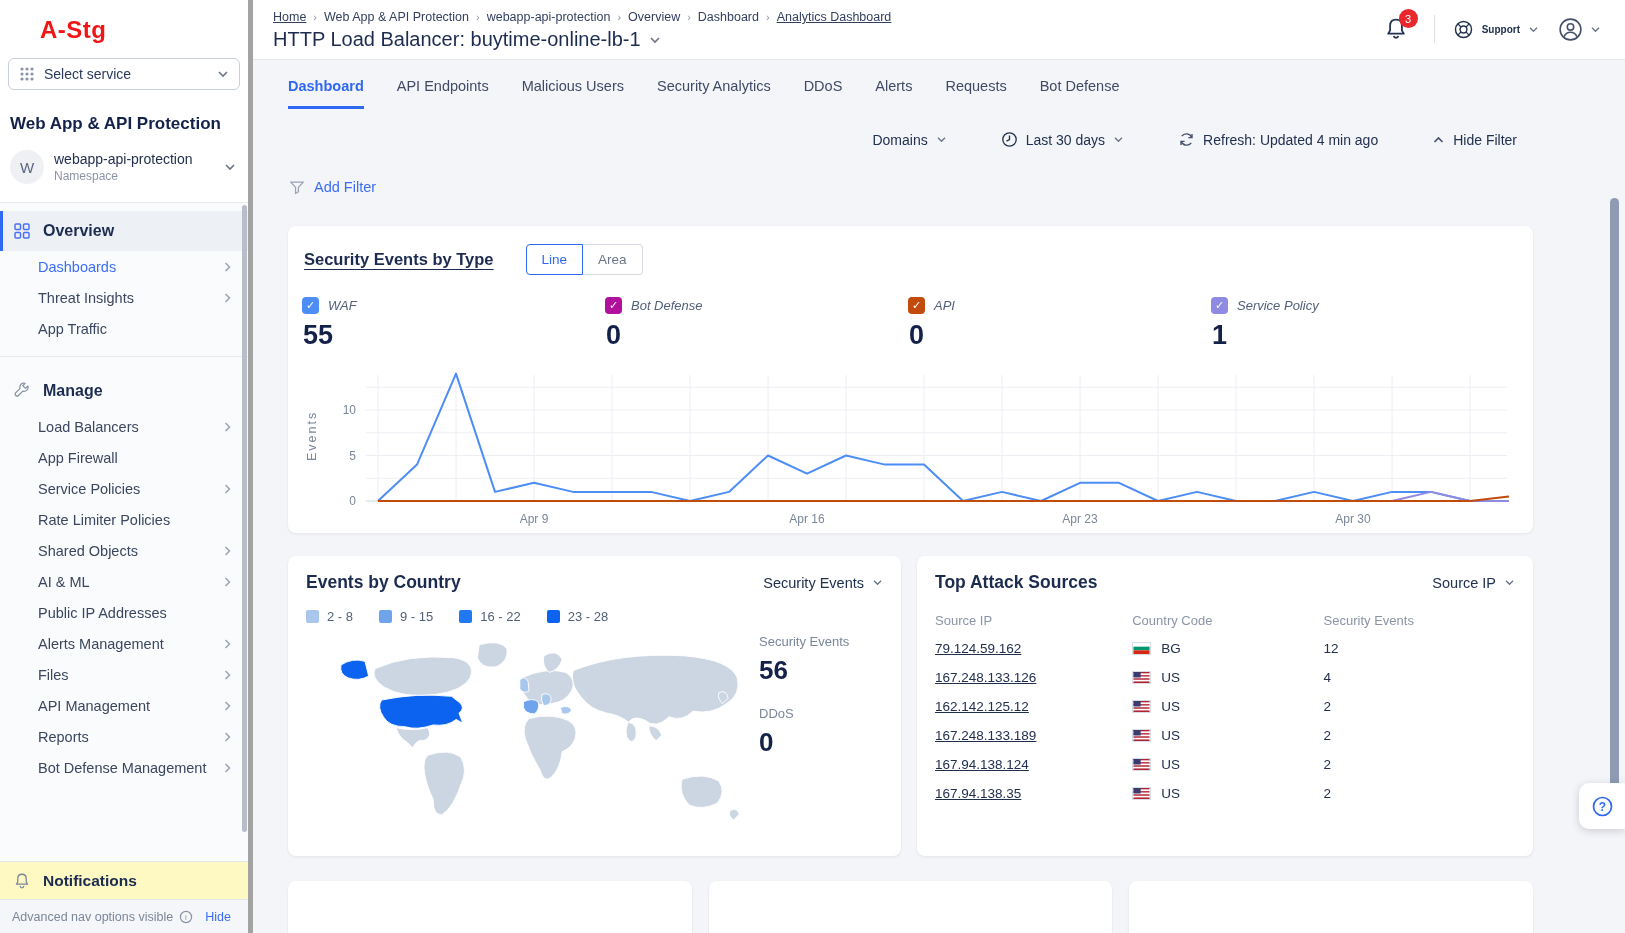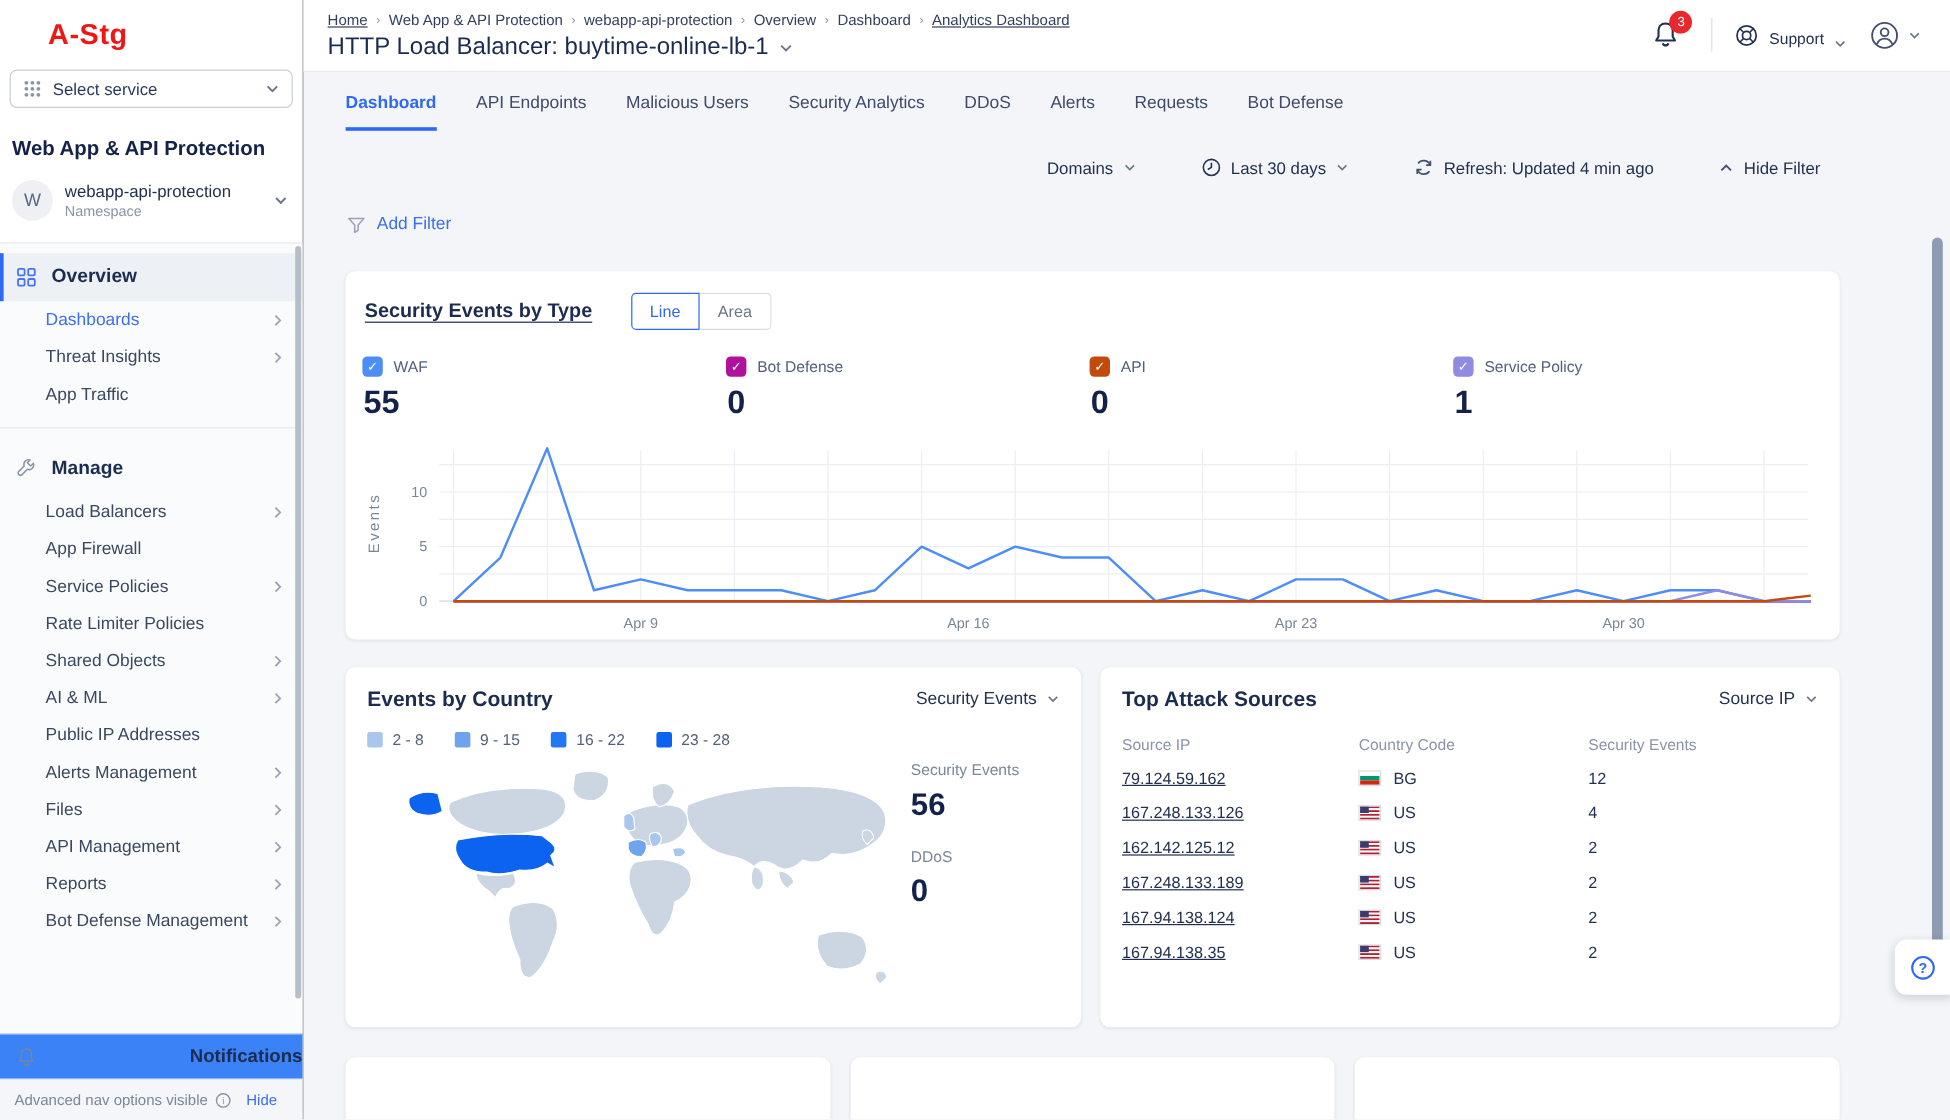--- a/index.html
+++ b/index.html
@@ -1,21 +1,21 @@
 <!DOCTYPE html>
 <html><head>
 <meta charset="utf-8">
 <style>
   * { margin:0; padding:0; box-sizing:border-box; }
   html,body { width:1625px; height:933px; overflow:hidden;
     font-family:"Liberation Sans","DejaVu Sans",sans-serif; background:#f4f5f8; color:#1c2b50; }
   .app { display:flex; width:1625px; height:933px; }
 
   
-  .sidebar { width:253px; height:933px; background:#fff; border-right:1px solid #a3a3a3;
+  .sidebar { width:253px; height:933px; background:#fff; border-right:5px solid #a3a3a3;
     position:relative; flex:0 0 253px; display:flex; flex-direction:column; }
   .logo { color:#f01616; font-size:24px; font-weight:bold; padding:16px 0 0 40px; letter-spacing:.5px; }
   .select-service { margin:14px 8px 0 8px; height:32px; border:1px solid #c9cfd9; border-radius:6px;
     display:flex; align-items:center; padding:0 10px; gap:9px; background:#fff; cursor:pointer; }
   .select-service span.lbl { font-size:14px; color:#2b3a5c; flex:1; }
   .product-title { font-size:17px; font-weight:bold; color:#14224a; padding:24px 10px 0 10px; }
   .ns-row { display:flex; align-items:center; gap:10px; padding:16px 12px 18px 10px; }
   .ns-avatar { width:34px; height:34px; border-radius:50%; background:#eef0f4; color:#5b6780;
     font-size:15px; display:flex; align-items:center; justify-content:center; }
   .ns-name { font-size:14px; color:#22304f; }
@@ -25,42 +25,42 @@
   .nav-section-hdr { display:flex; align-items:center; gap:12px; height:40px; padding-left:13px;
     font-size:16px; font-weight:bold; color:#1c2b50; position:relative; cursor:pointer; }
   .nav-section-hdr.active { background:#edf0f5; }
   .nav-section-hdr.active::before { content:""; position:absolute; left:0; top:0; bottom:0; width:3px; background:#2f68f4; }
   .nav-item { display:flex; align-items:center; height:31px; padding:0 16px 0 38px; font-size:14.5px;
     color:#3b475f; cursor:pointer; }
   .nav-item.active { color:#3b6ef5; }
   .nav-item .chev { margin-left:auto; }
   .nav-divider { border-top:1px solid #e6e9ee; margin:12px 0 14px 0; }
   .notif-row { display:flex; align-items:center; gap:12px; height:38px; padding-left:13px;
-    background:#3b82f6; border-top:1px solid #e3e6ea; font-size:15.5px; font-weight:bold; color:#1c2b50; cursor:pointer;justify-content:space-between; }
+    background:#fef9c3; border-top:1px solid #e3e6ea; font-size:15.5px; font-weight:bold; color:#1c2b50; cursor:pointer; }
   .adv-row { display:flex; align-items:center; gap:6px; height:34px; padding-left:12px;
     background:#f5f6f9; border-top:1px solid #e3e6ea; font-size:12.5px; color:#7a8699; }
   .adv-row .hide { color:#3b6ef5; margin-left:6px; cursor:pointer; }
   .side-scroll { position:absolute; right:1px; top:205px; width:5px; height:627px; background:#b7bdc9; border-radius:3px; }
 
   
   .main { flex:1; position:relative; height:933px; }
   .topbar { height:60px; background:#fff; border-bottom:1px solid #e6e8ec; display:flex;
     padding:0 24px 0 20px; align-items:flex-start; }
   .crumbs { font-size:12.5px; color:#323f5e; margin-top:10px; display:flex; gap:7px; align-items:center; flex-wrap:nowrap; }
   .crumbs .sep { color:#8b94a6; font-size:11px; }
   .crumbs .crumb { cursor:pointer; }
   .crumbs .crumb.link { text-decoration:underline; }
   .page-title { font-size:20px; color:#1c2b50; margin-top:4px; display:flex; align-items:center; gap:8px; }
   .topbar-left { flex:1; }
   .topbar-right { display:flex; align-items:center; gap:18px; margin-top:15px; }
   .bell-wrap { position:relative; cursor:pointer; padding-right:8px; }
   .badge { position:absolute; top:-7px; right:-2px; background:#e8282d; color:#fff; min-width:19px; height:19px;
     border-radius:10px; font-size:11px; display:flex; align-items:center; justify-content:center; padding:0 4px; }
   .vdiv { width:1px; height:28px; background:#dde0e6; }
-  .support { display:flex; align-items:flex-end; gap:8px; font-size:13px; color:#21314f; cursor:pointer; }
+  .support { display:flex; align-items:center; gap:8px; font-size:10px; color:#21314f; cursor:pointer;font-weight:bold; }
   .user { display:flex; align-items:center; gap:6px; cursor:pointer; }
 
   .content { position:relative; height:873px; overflow:hidden; }
   .toolbar { display:flex; justify-content:flex-end; align-items:center; gap:54px; margin:22px 108px 0 0; }
   .tool { display:flex; align-items:center; gap:8px; font-size:14px; color:#21314f; cursor:pointer; }
   .tabs { display:flex; gap:33px; padding:18px 0 0 35px; }
   .tab { font-size:14.5px; color:#3f4a66; padding-bottom:12px; cursor:pointer; }
   .tab.active { color:#2f68f4; font-weight:bold; border-bottom:3px solid #2f68f4; }
   .addfilter { display:flex; align-items:center; gap:8px; margin:30px 0 0 35px; color:#3b6ef5; font-size:14.5px; cursor:pointer; }
 
@@ -70,21 +70,21 @@
   .chart-head { display:flex; align-items:center; gap:32px; padding-left:2px; }
   .chart-title { font-size:16.5px; font-weight:bold; color:#1c2b50; text-decoration:underline; text-underline-offset:4px; cursor:pointer; }
   .seg { display:flex; }
   .seg button { height:31px; padding:0 15px; background:#fff; font-size:13.5px; cursor:pointer; font-family:inherit; }
   .seg .on  { border:1px solid #2f68f4; color:#2f68f4; border-radius:4px 0 0 4px; z-index:1; }
   .seg .off { border:1px solid #d6dae2; border-left:none; color:#6b7689; border-radius:0 4px 4px 0; }
   .legend-stats { display:flex; margin-top:22px; }
   .lstat { width:303px; }
   .lstat .row { display:flex; align-items:center; gap:9px; }
   .cbx { width:17px; height:17px; border-radius:4px; color:#fff; font-size:11px; display:flex; align-items:center; justify-content:center; }
-  .lstat .name { font-size:13px; color:#53607a; }
+  .lstat .name { font-size:13px; color:#53607a;font-style:italic; }
   .lstat .num { font-size:27px; font-weight:bold; color:#14224a; margin:6px 0 0 1px; }
 
   .tworow { display:flex; gap:16px; margin-top:23px; }
   .country-card { width:613px; height:300px; padding:16px 18px; position:relative; }
   .attack-card { width:616px; height:300px; padding:16px 18px; }
   .card-hd { display:flex; align-items:center; }
   .card-hd .t { font-size:17.5px; font-weight:bold; color:#1c2b50; }
   .card-hd .sel { margin-left:auto; display:flex; gap:8px; align-items:center; font-size:14.5px; color:#21314f; cursor:pointer; }
   .map-legend { display:flex; gap:26px; margin-top:16px; }
   .ml-item { display:flex; align-items:center; gap:8px; font-size:13px; color:#53607a; }

